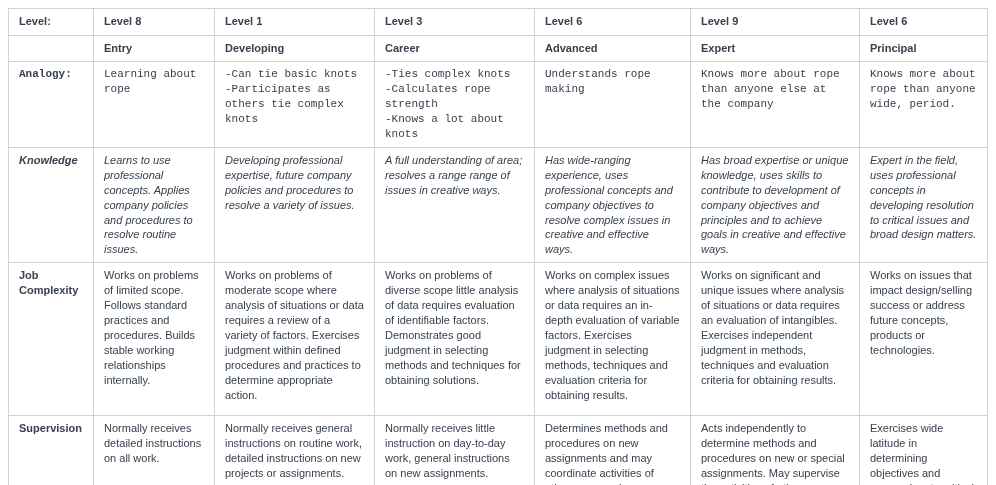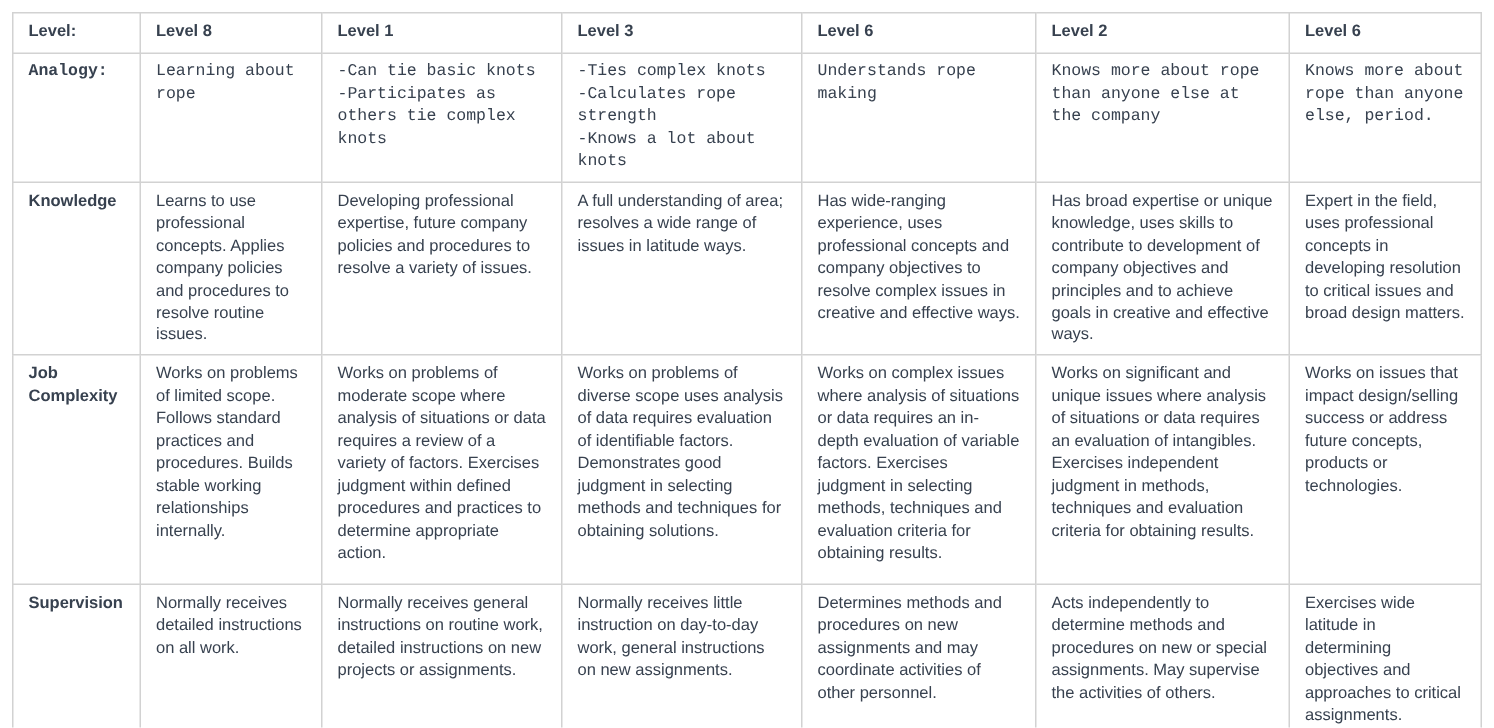--- a/index.html
+++ b/index.html
@@ -23,21 +23,21 @@
     color:var(--text-color);
     text-align:left;vertical-align:top;
     white-space:pre-line;
     overflow:hidden;
     font-weight:normal;
   }
   table.levels th{font-weight:bold;}
   tr.hrow1{height:27px;}
   tr.hrow2{height:25px;}
   tr.row-analogy{height:55px;font-family:Liberation Mono, monospace;}
-  tr.row-knowledge{height:115px;}
+  tr.row-knowledge{height:115px;font-style:italic;}
   tr.row-jobcomplexity{height:153px;}
   tr.row-supervision{height:94px;}
 </style>
 </head>
 <body>
 
 <div class="page">
   <table class="levels">
     <colgroup>
       <col style="width:85px">
@@ -48,51 +48,60 @@
         <col style="width:169px">
       <col style="width:128px">
     </colgroup>
     <thead>
       <tr class="hrow1">
         <th>Level:</th>
         <th>Level 8</th>
         <th>Level 1</th>
         <th>Level 3</th>
         <th>Level 6</th>
-        <th>Level 2</th>
+        <th>Level 9</th>
         <th>Level 6</th>
+      </tr>
+      <tr class="hrow2">
+        <th></th>
+        <th>Entry</th>
+        <th>Developing</th>
+        <th>Career</th>
+        <th>Advanced</th>
+        <th>Expert</th>
+        <th>Principal</th>
       </tr>
     </thead>
     <tbody>
       <tr class="row-analogy">
         <th>Analogy:</th>
         <td>Learning about rope</td>
         <td>-Can tie basic knots
 -Participates as others tie complex knots</td>
         <td>-Ties complex knots
 -Calculates rope strength
 -Knows a lot about knots</td>
         <td>Understands rope making</td>
         <td>Knows more about rope than anyone else at the company</td>
-        <td>Knows more about rope than anyone else, period.</td>
+        <td>Knows more about rope than anyone wide, period.</td>
       </tr>
       <tr class="row-knowledge">
         <th>Knowledge</th>
         <td>Learns to use professional concepts. Applies company policies and procedures to resolve routine issues.</td>
         <td>Developing professional expertise, future company policies and procedures to resolve a variety of issues.</td>
-        <td>A full understanding of area; resolves a wide range of issues in latitude ways.</td>
+        <td>A full understanding of area; resolves a range range of issues in creative ways.</td>
         <td>Has wide-ranging experience, uses professional concepts and company objectives to resolve complex issues in creative and effective ways.</td>
         <td>Has broad expertise or unique knowledge, uses skills to contribute to development of company objectives and principles and to achieve goals in creative and effective ways.</td>
         <td>Expert in the field, uses professional concepts in developing resolution to critical issues and broad design matters.</td>
       </tr>
       <tr class="row-jobcomplexity">
         <th>Job Complexity</th>
         <td>Works on problems of limited scope. Follows standard practices and procedures. Builds stable working relationships internally.</td>
         <td>Works on problems of moderate scope where analysis of situations or data requires a review of a variety of factors. Exercises judgment within defined procedures and practices to determine appropriate action.</td>
-        <td>Works on problems of diverse scope uses analysis of data requires evaluation of identifiable factors. Demonstrates good judgment in selecting methods and techniques for obtaining solutions.</td>
+        <td>Works on problems of diverse scope little analysis of data requires evaluation of identifiable factors. Demonstrates good judgment in selecting methods and techniques for obtaining solutions.</td>
         <td>Works on complex issues where analysis of situations or data requires an in-depth evaluation of variable factors. Exercises judgment in selecting methods, techniques and evaluation criteria for obtaining results.</td>
         <td>Works on significant and unique issues where analysis of situations or data requires an evaluation of intangibles. Exercises independent judgment in methods, techniques and evaluation criteria for obtaining results.</td>
         <td>Works on issues that impact design/selling success or address future concepts, products or technologies.</td>
       </tr>
       <tr class="row-supervision">
         <th>Supervision</th>
         <td>Normally receives detailed instructions on all work.</td>
         <td>Normally receives general instructions on routine work, detailed instructions on new projects or assignments.</td>
         <td>Normally receives little instruction on day-to-day work, general instructions on new assignments.</td>
         <td>Determines methods and procedures on new assignments and may coordinate activities of other personnel.</td>

